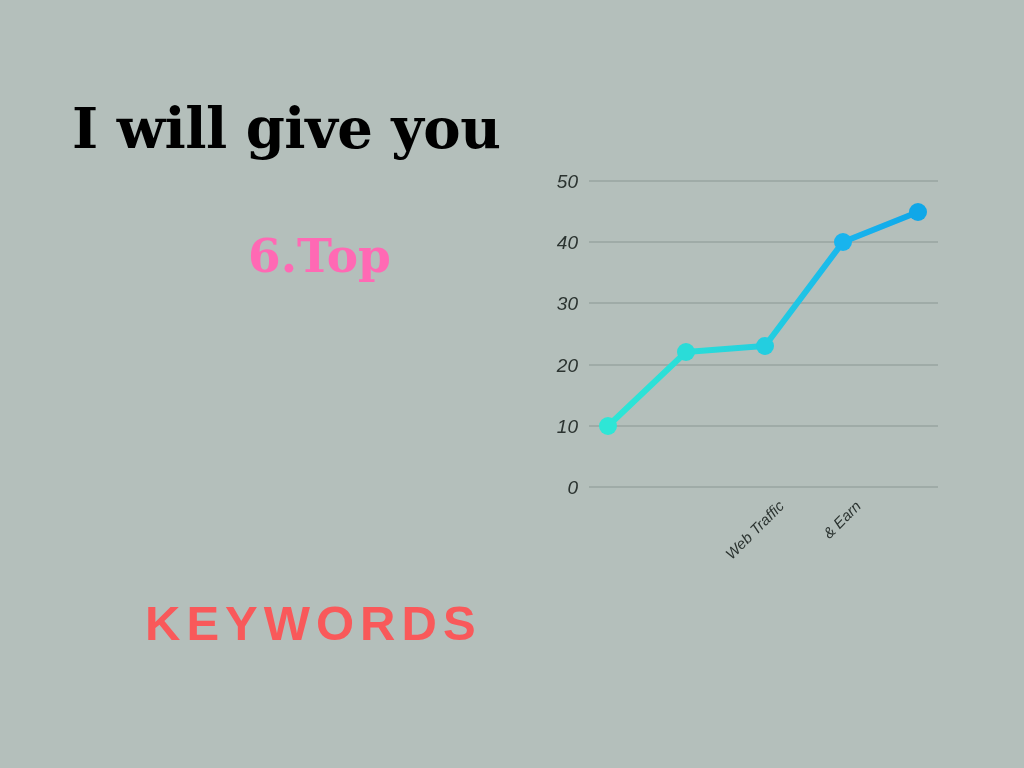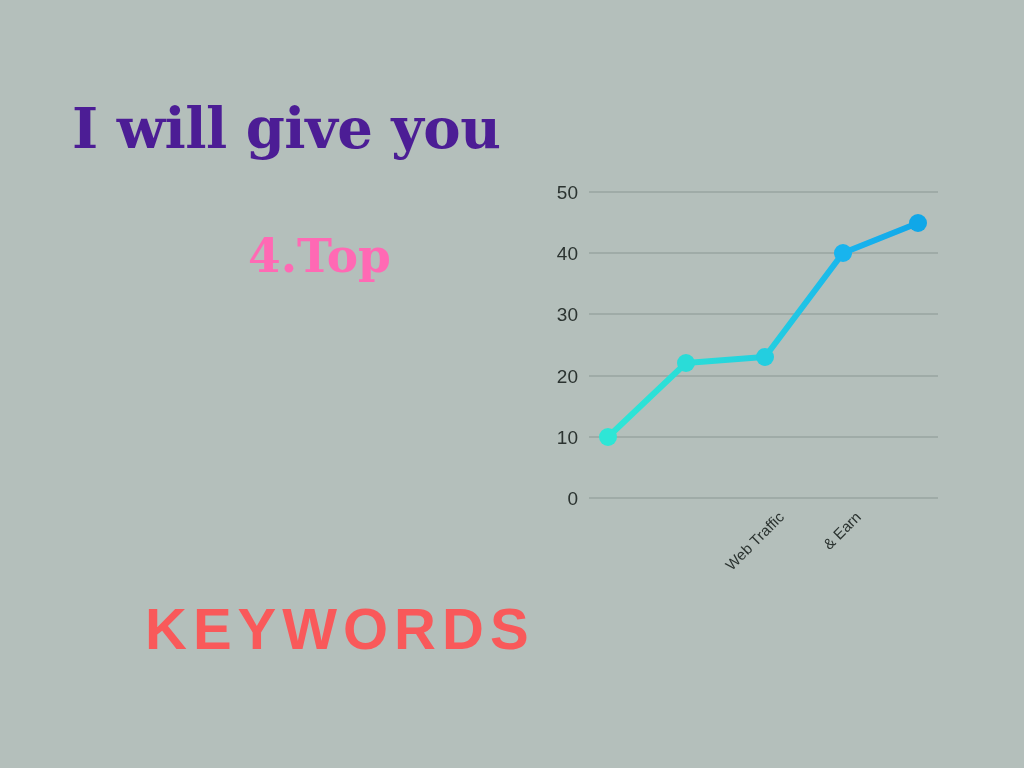--- a/index.html
+++ b/index.html
@@ -25,21 +25,21 @@
   
   .headline {
     position: absolute;
     left: 72px;
     top: 100px;
     font-family: "DejaVu Serif", "Liberation Serif", serif;
     font-weight: bold;
     font-size: 56px;
     line-height: 1.0;
     letter-spacing: -0.5px;
-    color: #4c1d95;
+    color: #000000;
     white-space: nowrap;
   }
 
   .list-item {
     position: absolute;
     font-family: "DejaVu Serif", "Liberation Serif", serif;
     font-weight: bold;
     line-height: 1.0;
     white-space: nowrap;
   }
@@ -64,33 +64,34 @@
     font-size: 47px;
     color: #5b7bf0;
   }
 
   #keywords {
     position: absolute;
     left: 145px;
     top: 595px;
     font-family: "Liberation Sans", sans-serif;
     font-weight: bold;
-    font-size: 58px;
+    font-size: 49px;
     letter-spacing: 6px;
     color: #f9595a;
     white-space: nowrap;
   }
 
   
   #chart-area {
     position: absolute;
     left: 530px;
-    top: 166px;
+    top: 155px;
     width: 430px;
     height: 440px;
+    font-style: italic;
   }
 
   #chart-svg {
     display: block;
   }
 
   .y-tick-label {
     font-family: "Liberation Sans", sans-serif;
     font-size: 19px;
     fill: #2b3330;
@@ -107,21 +108,21 @@
     stroke-width: 1.4;
   }
 </style>
 </head>
 <body>
 
 <div id="slide">
 
   <div class="headline">I will give you</div>
 
-  <div class="list-item" id="list-item-1">4.Top</div>
+  <div class="list-item" id="list-item-1">6.Top</div>
 
 
 
   <div id="keywords">KEYWORDS</div>
 
   <div id="chart-area">
     <svg id="chart-svg" width="430" height="440" viewBox="0 0 430 440">
       <defs>
         <linearGradient id="lineGrad" x1="0" y1="0" x2="1" y2="0">
           <stop offset="0%" stop-color="#2ee6d6"></stop>

